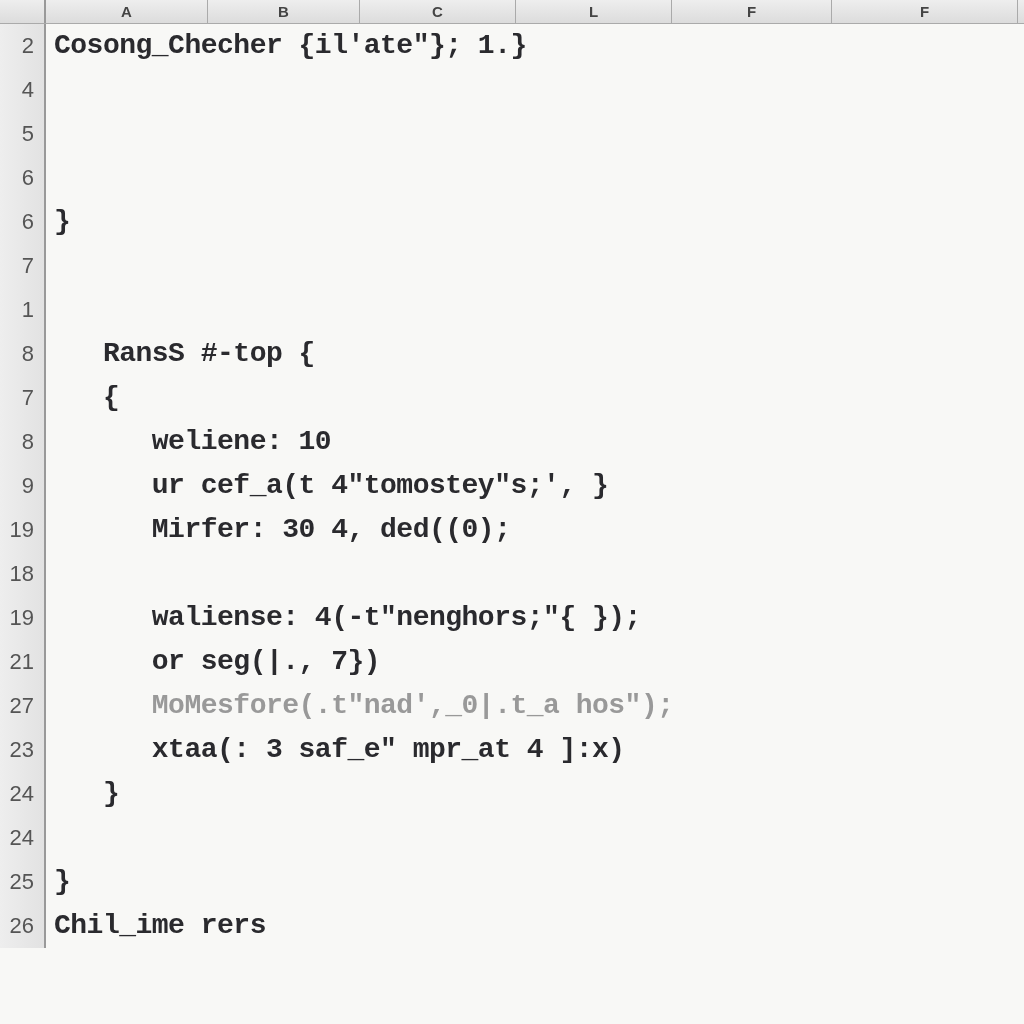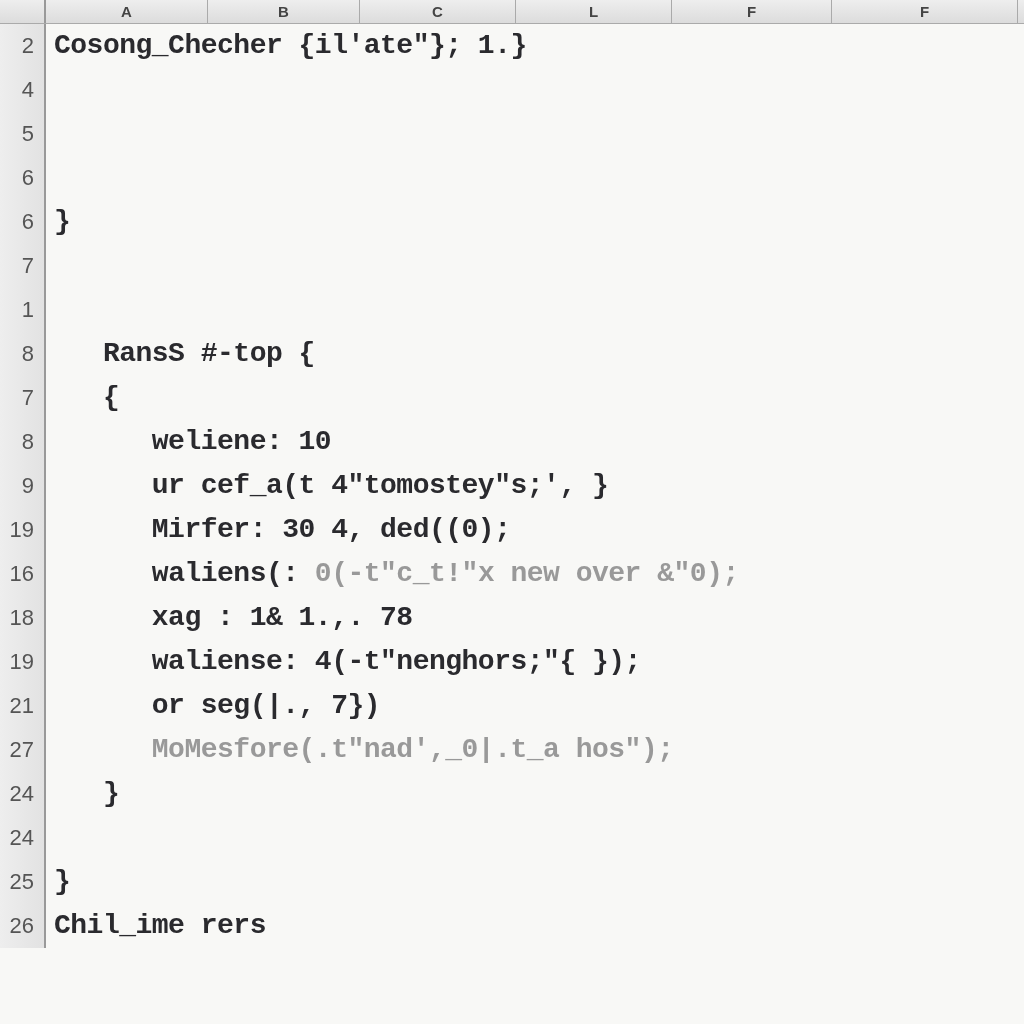--- a/index.html
+++ b/index.html
@@ -123,38 +123,37 @@
     </div>
     <div class="row tall">
       <div class="row-number">9</div>
       <div class="row-content">      ur cef_a(t 4"tomostey"s;', }</div>
     </div>
     <div class="row tall">
       <div class="row-number">19</div>
       <div class="row-content">      Mirfer: 30 4, ded((0);</div>
     </div>
     <div class="row tall">
-      <div class="row-number">16</div>
-      <div class="row-content mixed-faded">      <span>waliens(: </span><span class="fade">0(-t"c_t!"x new over &amp;"0);</span></div>
-    </div>
-    <div class="row tall">
       <div class="row-number">18</div>
-      <div class="row-content">      xag : 1&amp; 1.,. 78</div>
     </div>
     <div class="row tall">
       <div class="row-number">19</div>
       <div class="row-content">      waliense: 4(-t"nenghors;"{ });</div>
     </div>
     <div class="row tall">
       <div class="row-number">21</div>
       <div class="row-content">      or seg(|., 7})</div>
     </div>
     <div class="row tall">
       <div class="row-number">27</div>
       <div class="row-content faded">      MoMesfore(.t"nad',_0|.t_a hos");</div>
+    </div>
+    <div class="row tall">
+      <div class="row-number">23</div>
+      <div class="row-content">      xtaa(: 3 saf_e" mpr_at 4 ]:x)</div>
     </div>
     <div class="row tall">
       <div class="row-number">24</div>
       <div class="row-content">   }</div>
     </div>
     <div class="row tall">
       <div class="row-number">24</div>
     </div>
     <div class="row tall">
       <div class="row-number">25</div>

